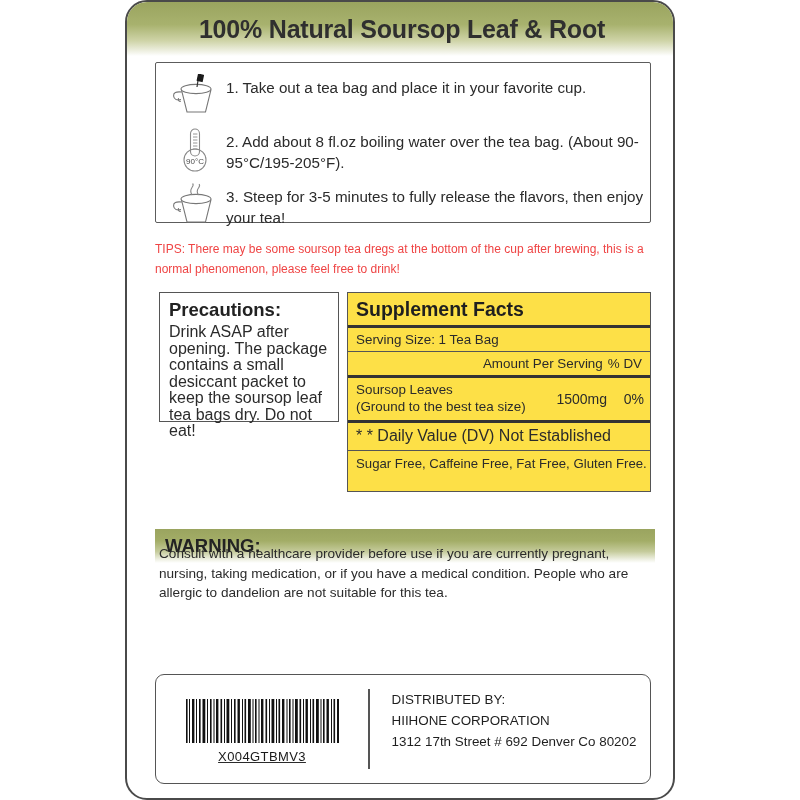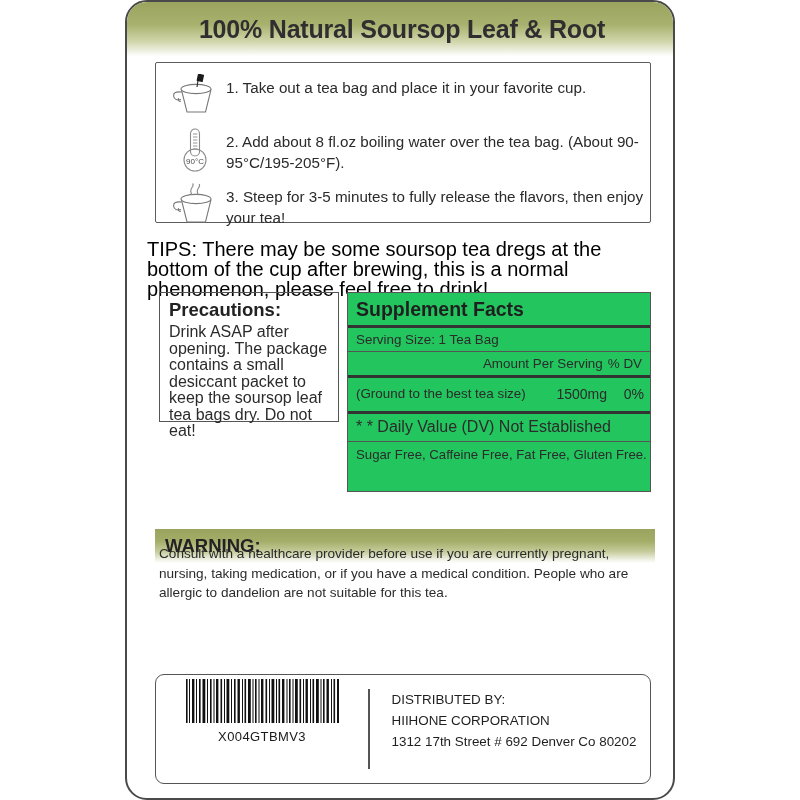--- a/index.html
+++ b/index.html
@@ -80,26 +80,26 @@
   .step-text {
     font-size: 15.2px;
     line-height: 21px;
     color: #2b2b2b;
     padding-top: 5px;
   }
 
   
   .tips {
     position: absolute;
-    left: 20px;
+    left: 28px;
     top: 237px;
     width: 500px;
-    font-size: 20px;
+    font-size: 12px;
     line-height: 20px;
-    color: #000000;
+    color: #ef4444;
   }
 
   
   .precautions-box {
     position: absolute;
     left: 32px;
     top: 290px;
     width: 180px;
     height: 130px;
     border: 1.5px solid #555;
@@ -131,21 +131,21 @@
 
   
   .sf-box {
     position: absolute;
     left: 220px;
     top: 290px;
     width: 304px;
     height: 200px;
     border: 1.5px solid #555;
     box-sizing: border-box;
-    background: #22c55e;
+    background: #fde047;
   }
   .sf-title {
     font-size: 19.5px;
     font-weight: bold;
     color: #1f1f1f;
     padding: 5px 0 4px 8px;
     border-bottom: 3px solid #333;
   }
   .sf-serving {
     font-size: 13.4px;
@@ -235,22 +235,23 @@
     box-sizing: border-box;
     display: flex;
     align-items: stretch;
   }
   .barcode-cell {
     width: 212px;
     min-width: 212px;
     display: flex;
     flex-direction: column;
     align-items: center;
-    justify-content: flex-start;
+    justify-content: center;
     padding-top: 4px;
+    text-decoration: underline;
   }
   .barcode-bars {
     height: 44px;
     width: 155px;
     display: block;
   }
   .barcode-label {
     font-size: 13px;
     letter-spacing: 0.4px;
     margin-top: 6px;
@@ -337,20 +338,21 @@
 
 
   <div class="sf-box">
     <div class="sf-title">Supplement Facts</div>
     <div class="sf-serving">Serving Size: 1 Tea Bag</div>
     <div class="sf-amount">
       <span>Amount Per Serving</span><span class="dv">% DV</span>
     </div>
     <div class="sf-nutrient">
       <div class="sf-nutrient-name">
+        <div>Soursop Leaves</div>
         <div>(Ground to the best tea size)</div>
       </div>
       <div class="sf-nutrient-amt">1500mg</div>
       <div class="sf-nutrient-dv">0%</div>
     </div>
     <div class="sf-footnote">* * Daily Value (DV) Not Established</div>
     <div class="sf-claims">Sugar Free, Caffeine Free, Fat Free, Gluten Free.</div>
   </div>
 
   <div class="warning-banner">

